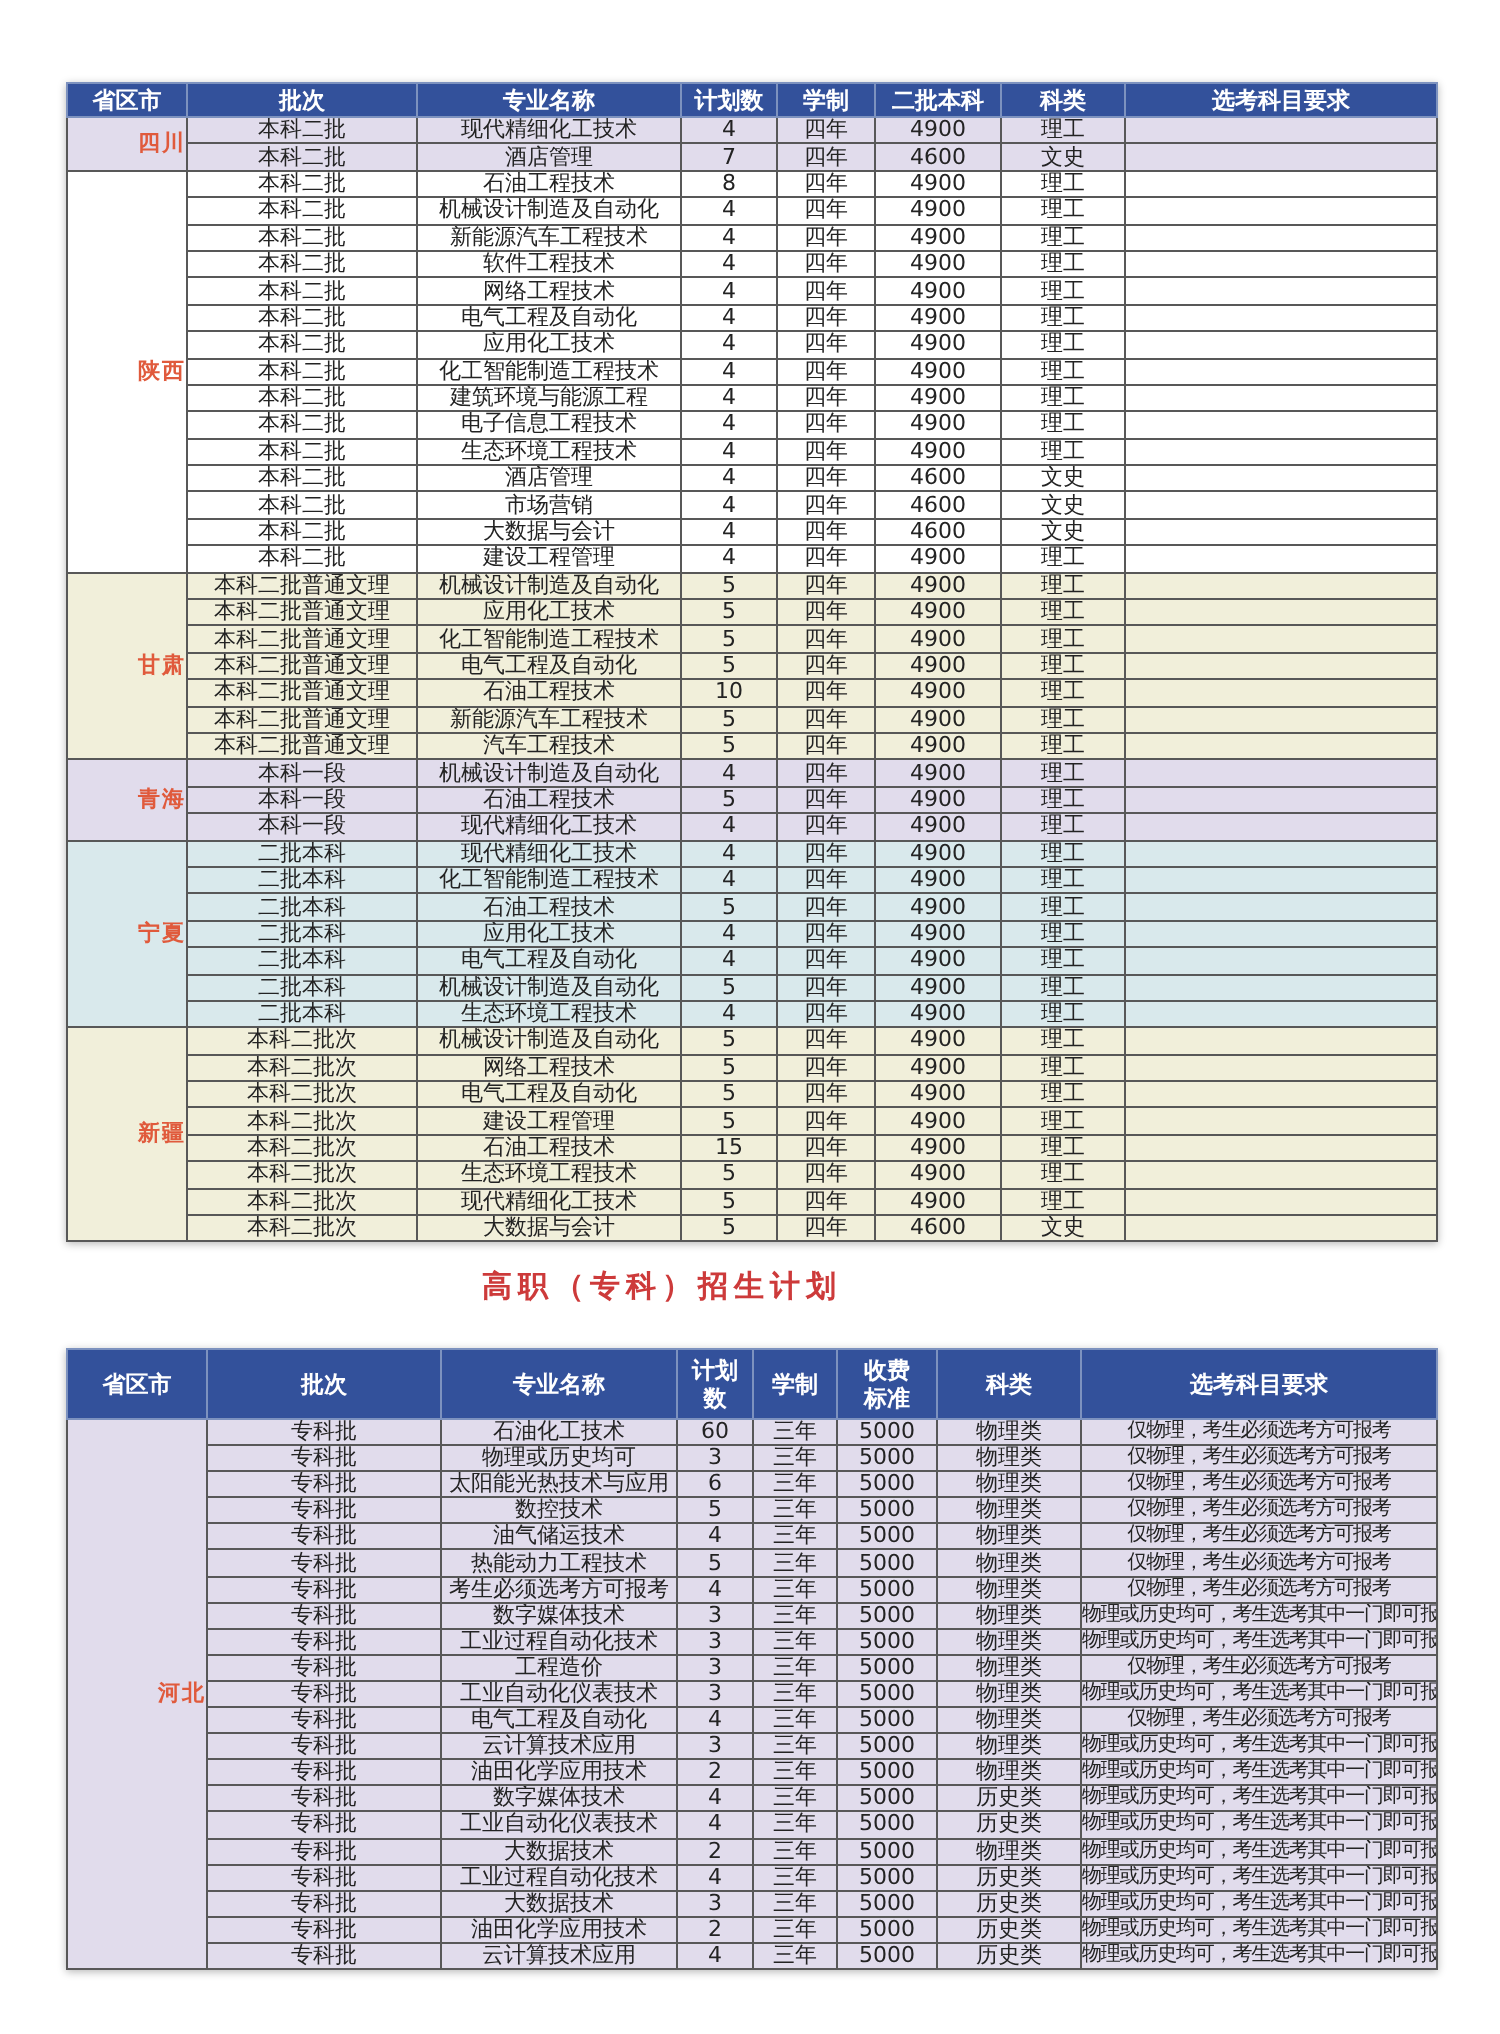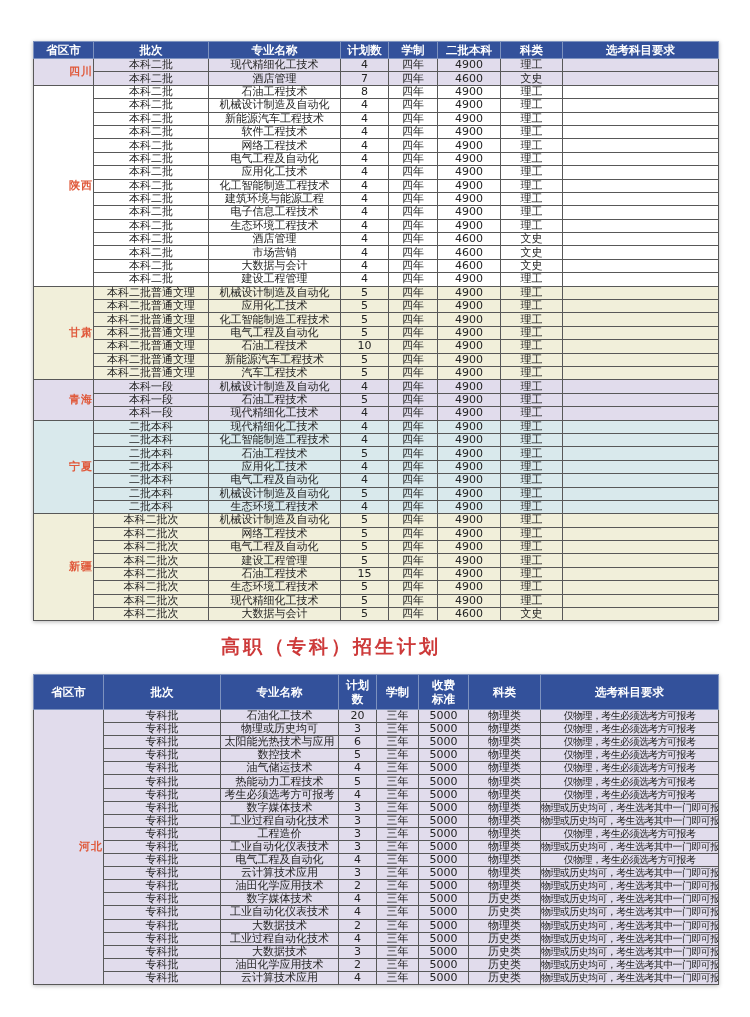--- a/index.html
+++ b/index.html
@@ -28,21 +28,21 @@
     white-space:pre-line;line-height:1.25;margin-top:32px;
   }
   #table1{position:absolute;left:33px;top:41px;}
   #table1 th{height:16px;}
   #table1 td{height:12.4px;font-size:11px;line-height:12px;}
 
   .section-title{
     position:absolute;top:634px;left:0;width:662px;
     text-align:center;
     color:var(--title_red,#cd3a3a);
-    font-size:19px;font-weight:bold;letter-spacing:3px;
+    font-size:15px;font-weight:bold;letter-spacing:3px;
   }
 
   #table2{position:absolute;left:33px;top:674px;}
   #table2 th{height:34px;}
   #table2 td{height:12.1px;font-size:11px;line-height:12px;}
   #table2 td.req{font-size:10px;letter-spacing:-0.6px;}
 
   td.province{
     color:var(--province_text,#e05a3c);
     font-weight:bold;font-size:12px;letter-spacing:1px;text-align:right;
@@ -493,21 +493,21 @@
 标准</th>
         <th>科类</th>
         <th>选考科目要求</th>
       </tr>
     </thead>
     <tbody>
         <tr class="tone-lavender">
           <td rowspan="21" class="province">河北</td>
           <td>专科批</td>
           <td>石油化工技术</td>
-          <td>20</td>
+          <td>60</td>
           <td>三年</td>
           <td>5000</td>
           <td>物理类</td>
           <td class="req">仅物理，考生必须选考方可报考</td>
         </tr>
         <tr class="tone-lavender">
           <td>专科批</td>
           <td>物理或历史均可</td>
           <td>3</td>
           <td>三年</td>

